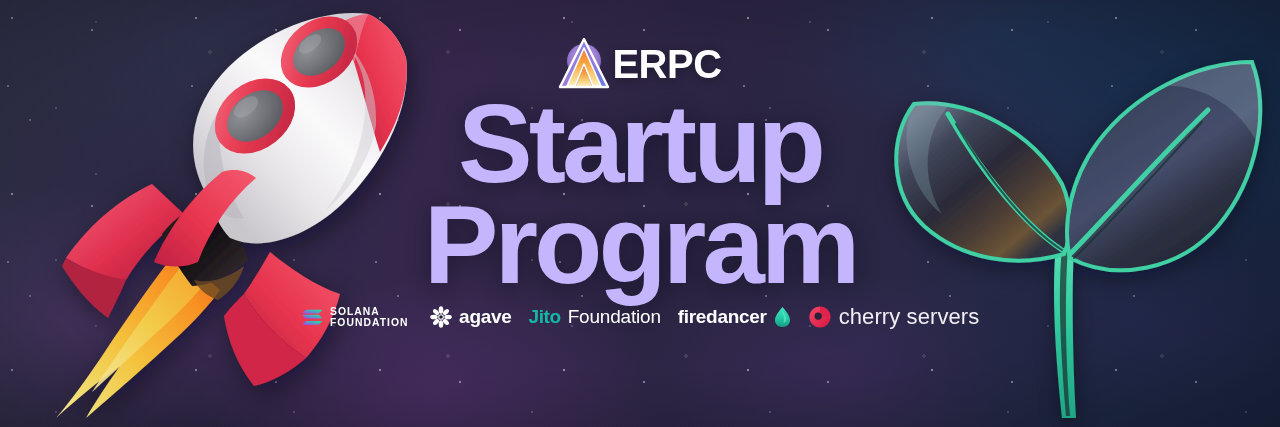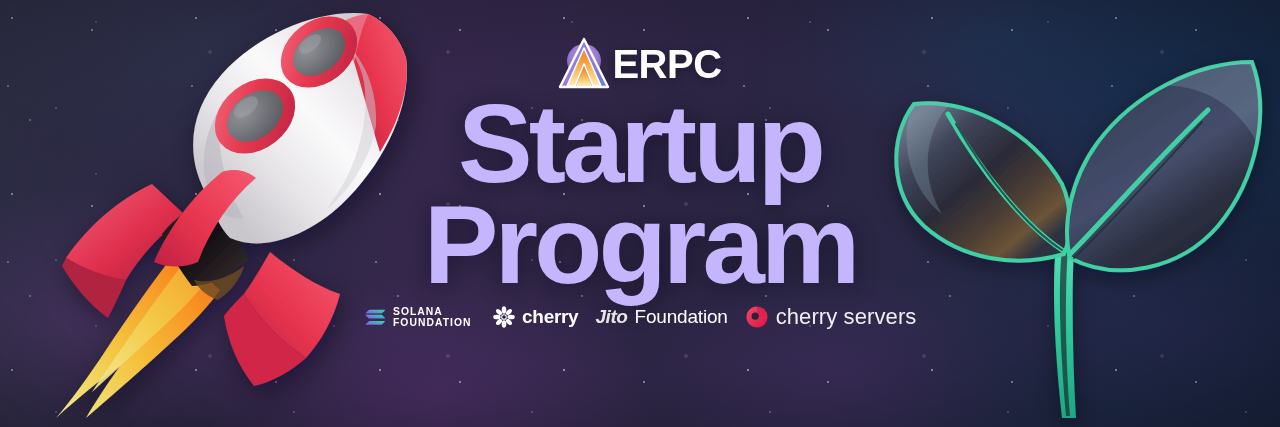--- a/index.html
+++ b/index.html
@@ -137,21 +137,21 @@
     letter-spacing:1.1px;
     transform:scaleX(.94);
     transform-origin:left center;
   }
   .p-label {
     color:#fff; font-size:19px; font-weight:bold; letter-spacing:-.3px;
   }
   .p-label.circle{ font-weight:normal; letter-spacing:1.6px; font-size:19px; }
   .p-label.cherry{ font-weight:normal; letter-spacing:.1px; font-size:22px; color:#f2eef4; }
   .jito-wrap { display:flex; align-items:baseline; }
-  .jito-b { font-weight:bold; font-size:19px; color:#e5e5e5; font-style:italic; letter-spacing:-.4px;}
+  .jito-b { font-weight:bold; font-size:19px; color:#14b8a6; letter-spacing:-.4px;}
   .jito-l { font-weight:normal; font-size:19px; color:#fff; letter-spacing:-.2px; }
 
   
   #rocket {
     position:absolute; left:34px; top:-6px;
     width:400px; height:430px;
     z-index:20;
   }
   
   #sprout {
@@ -424,28 +424,46 @@
                 <ellipse cx="19.7" cy="12" rx="4.1" ry="2.5"></ellipse>
                 <ellipse cx="6.6" cy="6.6" rx="2.4" ry="3.9" transform="rotate(-45 6.6 6.6)"></ellipse>
                 <ellipse cx="17.4" cy="17.4" rx="2.4" ry="3.9" transform="rotate(-45 17.4 17.4)"></ellipse>
                 <ellipse cx="17.4" cy="6.6" rx="3.9" ry="2.4" transform="rotate(-45 17.4 6.6)"></ellipse>
                 <ellipse cx="6.6" cy="17.4" rx="3.9" ry="2.4" transform="rotate(-45 6.6 17.4)"></ellipse>
               </g>
             </g>
             <circle cx="12" cy="12" r="2.0" fill="#1d2438"></circle>
           </svg>
         </span>
-        <span class="p-label">cherry</span>
+        <span class="p-label">agave</span>
       </div>
 
       <div class="partner jito-wrap">
         <span class="jito-b">Jito</span>
         <span class="jito-l">Foundation</span>
       </div>
 
+      <div class="partner">
+        <span class="p-label">firedancer</span>
+        <span>
+          <svg width="17" height="22" viewBox="0 0 17 22">
+            <defs>
+              <linearGradient id="fdG" x1="0.5" y1="0" x2="0.5" y2="1">
+                <stop offset="0%" stop-color="#3fe8c0"></stop>
+                <stop offset="60%" stop-color="#22c7a2"></stop>
+                <stop offset="100%" stop-color="#159b80"></stop>
+              </linearGradient>
+            </defs>
+            <path d="M8.5 1 C 12.5 6 16 9.8 16 14.2 C 16 18.2 12.6 21 8.5 21
+                     C 4.4 21 1 18.2 1 14.2 C 1 9.8 4.5 6 8.5 1 Z" fill="url(#fdG)"></path>
+            <path d="M8.5 5 C 10.8 8.4 12.4 10.6 12.4 13.4 C 12.4 15.2 11 16.6 9.2 16.8
+                     C 11 14 9.6 10.8 8.5 5 Z" fill="#6ff2d4" opacity=".55"></path>
+          </svg>
+        </span>
+      </div>
 
 
       <div class="partner">
         <span>
           <svg width="24" height="24" viewBox="0 0 24 24">
             <defs>
               <linearGradient id="chG" x1="0" y1="0" x2="1" y2="1">
                 <stop offset="0%" stop-color="#f4486a"></stop>
                 <stop offset="100%" stop-color="#d8153f"></stop>
               </linearGradient>

